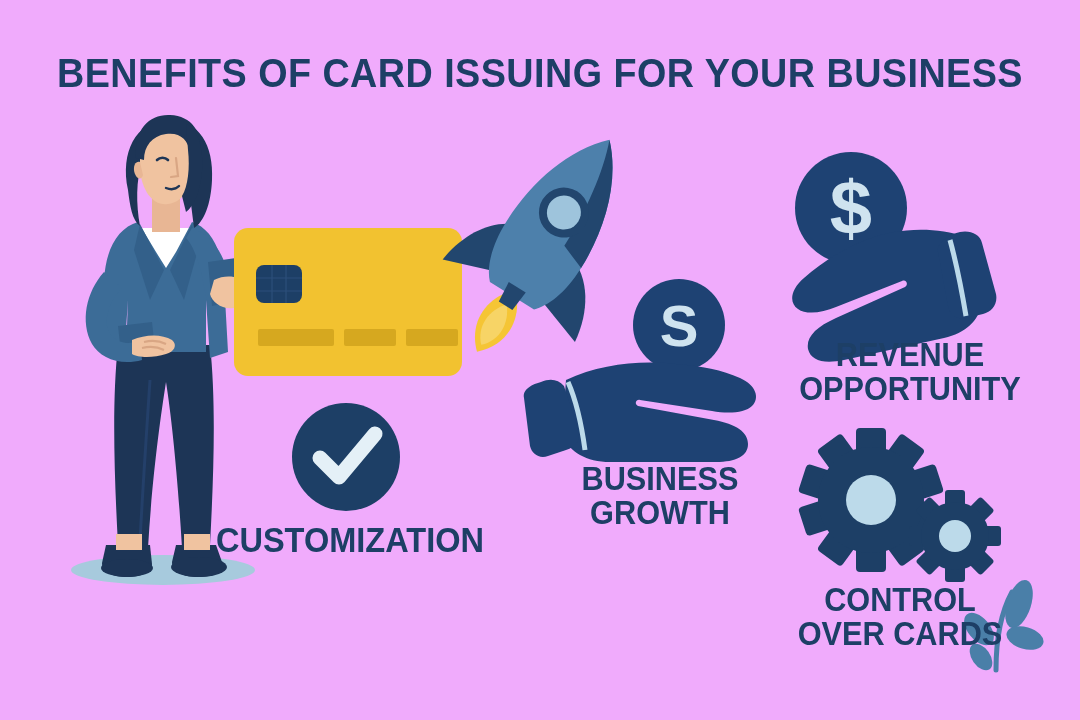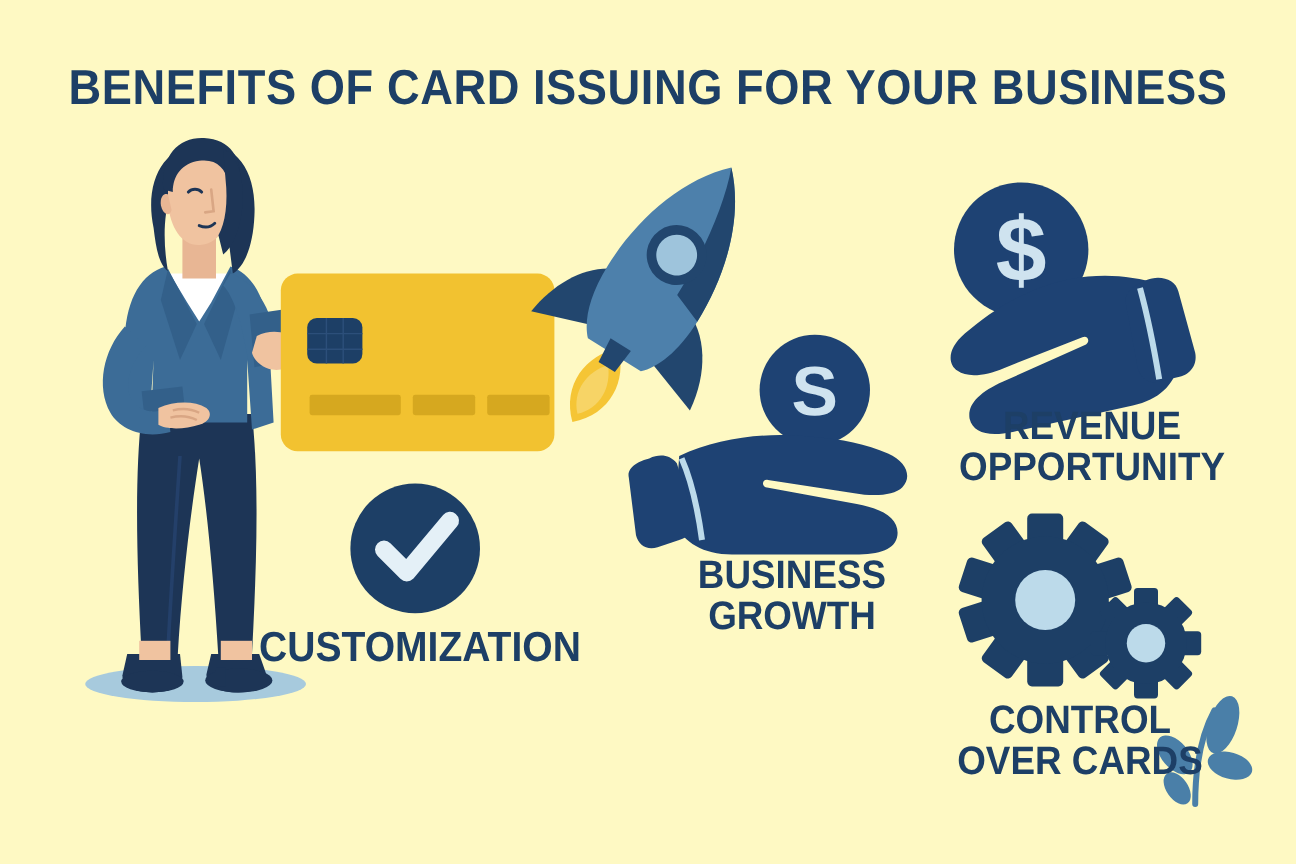--- a/index.html
+++ b/index.html
@@ -55,21 +55,21 @@
   }
   #label-control{
     left:760px;top:583px;width:280px;
     font-size:33px;
   }
   .svg-layer{position:absolute;left:0;top:0;width:1080px;height:720px;pointer-events:none;}
 </style>
 </head>
 <body>
 
-<div id="stage" style="background: #fef9c3;">
+<div id="stage" style="background: #f0abfc;">
 
   <div id="title">BENEFITS OF CARD ISSUING FOR YOUR BUSINESS</div>
 
   <svg class="svg-layer" viewBox="0 0 1080 720" xmlns="http://www.w3.org/2000/svg">
 
     <ellipse cx="163" cy="570" rx="92" ry="15" fill="#a7cadd"></ellipse>
 
     <g>
 
       <path d="M118 345 L210 345 C216 400 214 470 210 545 L182 548 C178 480 172 420 166 382

